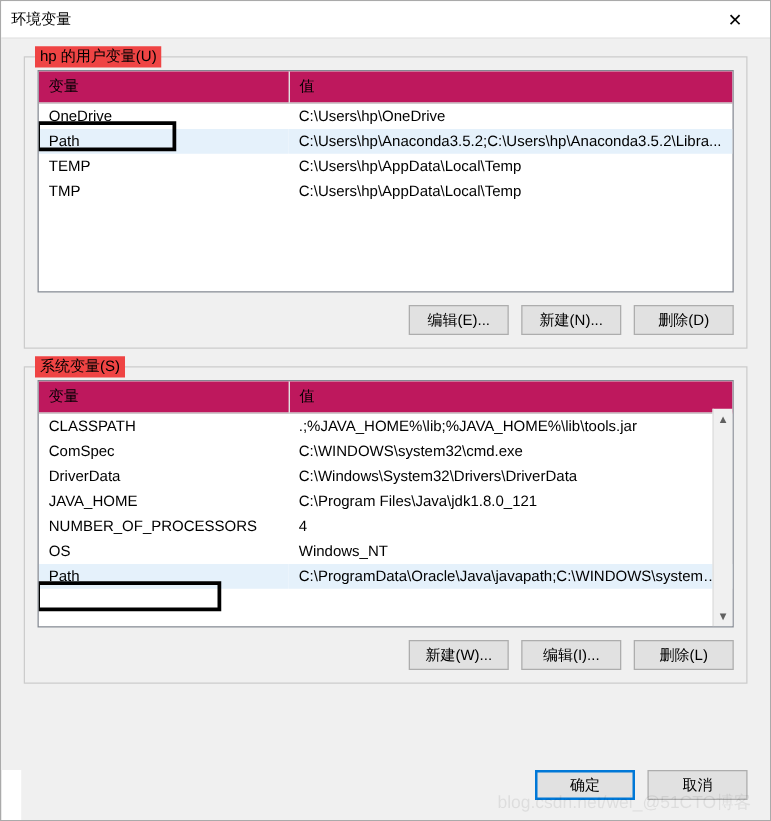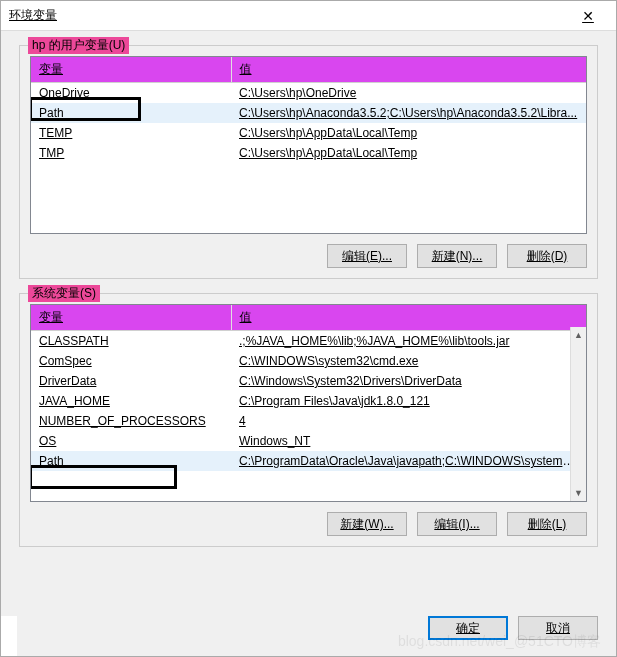--- a/index.html
+++ b/index.html
@@ -11,21 +11,20 @@
       height: 657px;
       overflow: hidden;
     }
     .window {
       width: 617px;
       height: 657px;
       background: #fff;
       border: 1px solid #aaa;
       display: flex;
       flex-direction: column;
-      text-decoration: underline;
     }
     .titlebar {
       height: 30px;
       display: flex;
       align-items: center;
       padding: 0 8px;
       border-bottom: 1px solid #ddd;
       background: #fff;
     }
     .titlebar-title { flex: 1; font-size: 12px; }
@@ -46,21 +45,21 @@
     .groupbox {
       border: 1px solid #ccc;
       padding: 10px 10px 10px 10px;
       position: relative;
       background: #f0f0f0;
     }
     .groupbox-label {
       position: absolute;
       top: -9px;
       left: 8px;
-      background: #ec4899;
+      background: #ef4444;
       padding: 0 4px;
       font-size: 12px;
     }
     .table-wrap {
       border: 1px solid #828790;
       background: #fff;
       height: 178px;
       overflow: hidden;
       position: relative;
     }
@@ -69,21 +68,21 @@
       width: 100%;
       border-collapse: collapse;
       table-layout: fixed;
     }
     .table th {
       text-align: left;
       font-weight: normal;
       padding: 4px 8px;
       border-bottom: 1px solid #d0d0d0;
       border-right: 1px solid #e0e0e0;
-      background: #d946ef;
+      background: #be185d;
       height: 22px;
     }
     .table th:last-child { border-right: none; }
     .table td {
       padding: 3px 8px;
       white-space: nowrap;
       overflow: hidden;
       text-overflow: ellipsis;
       height: 16px;
     }

